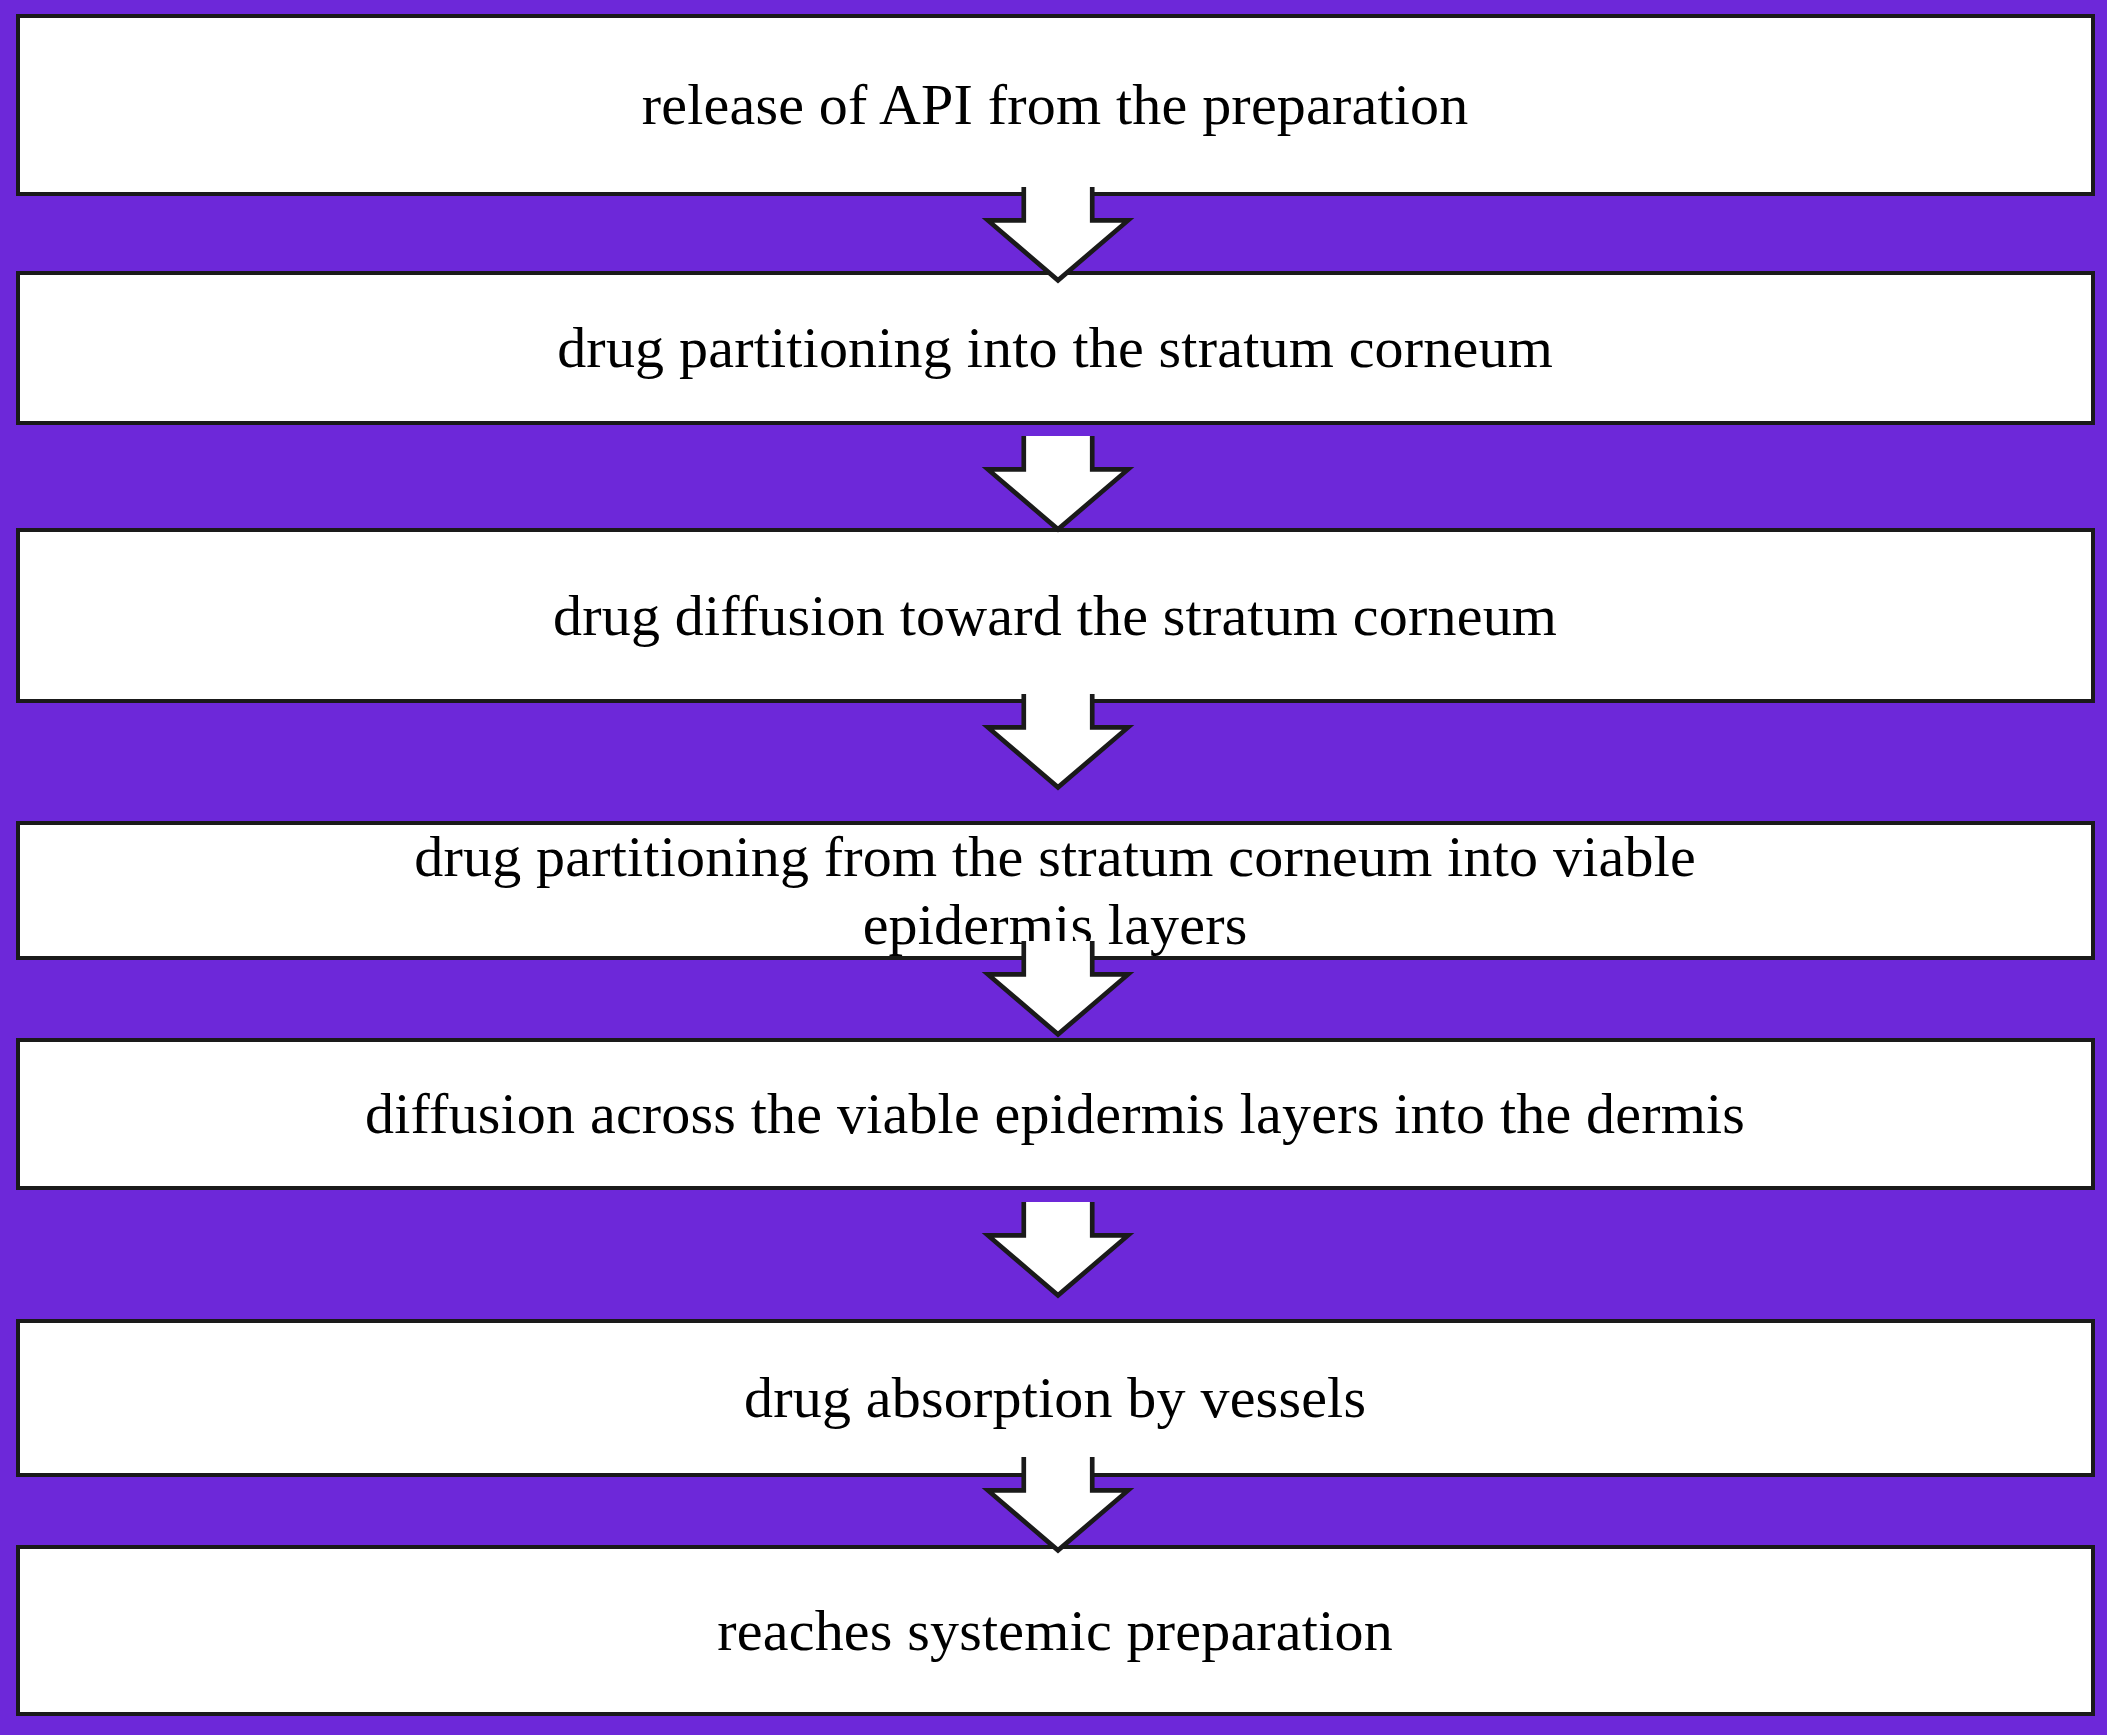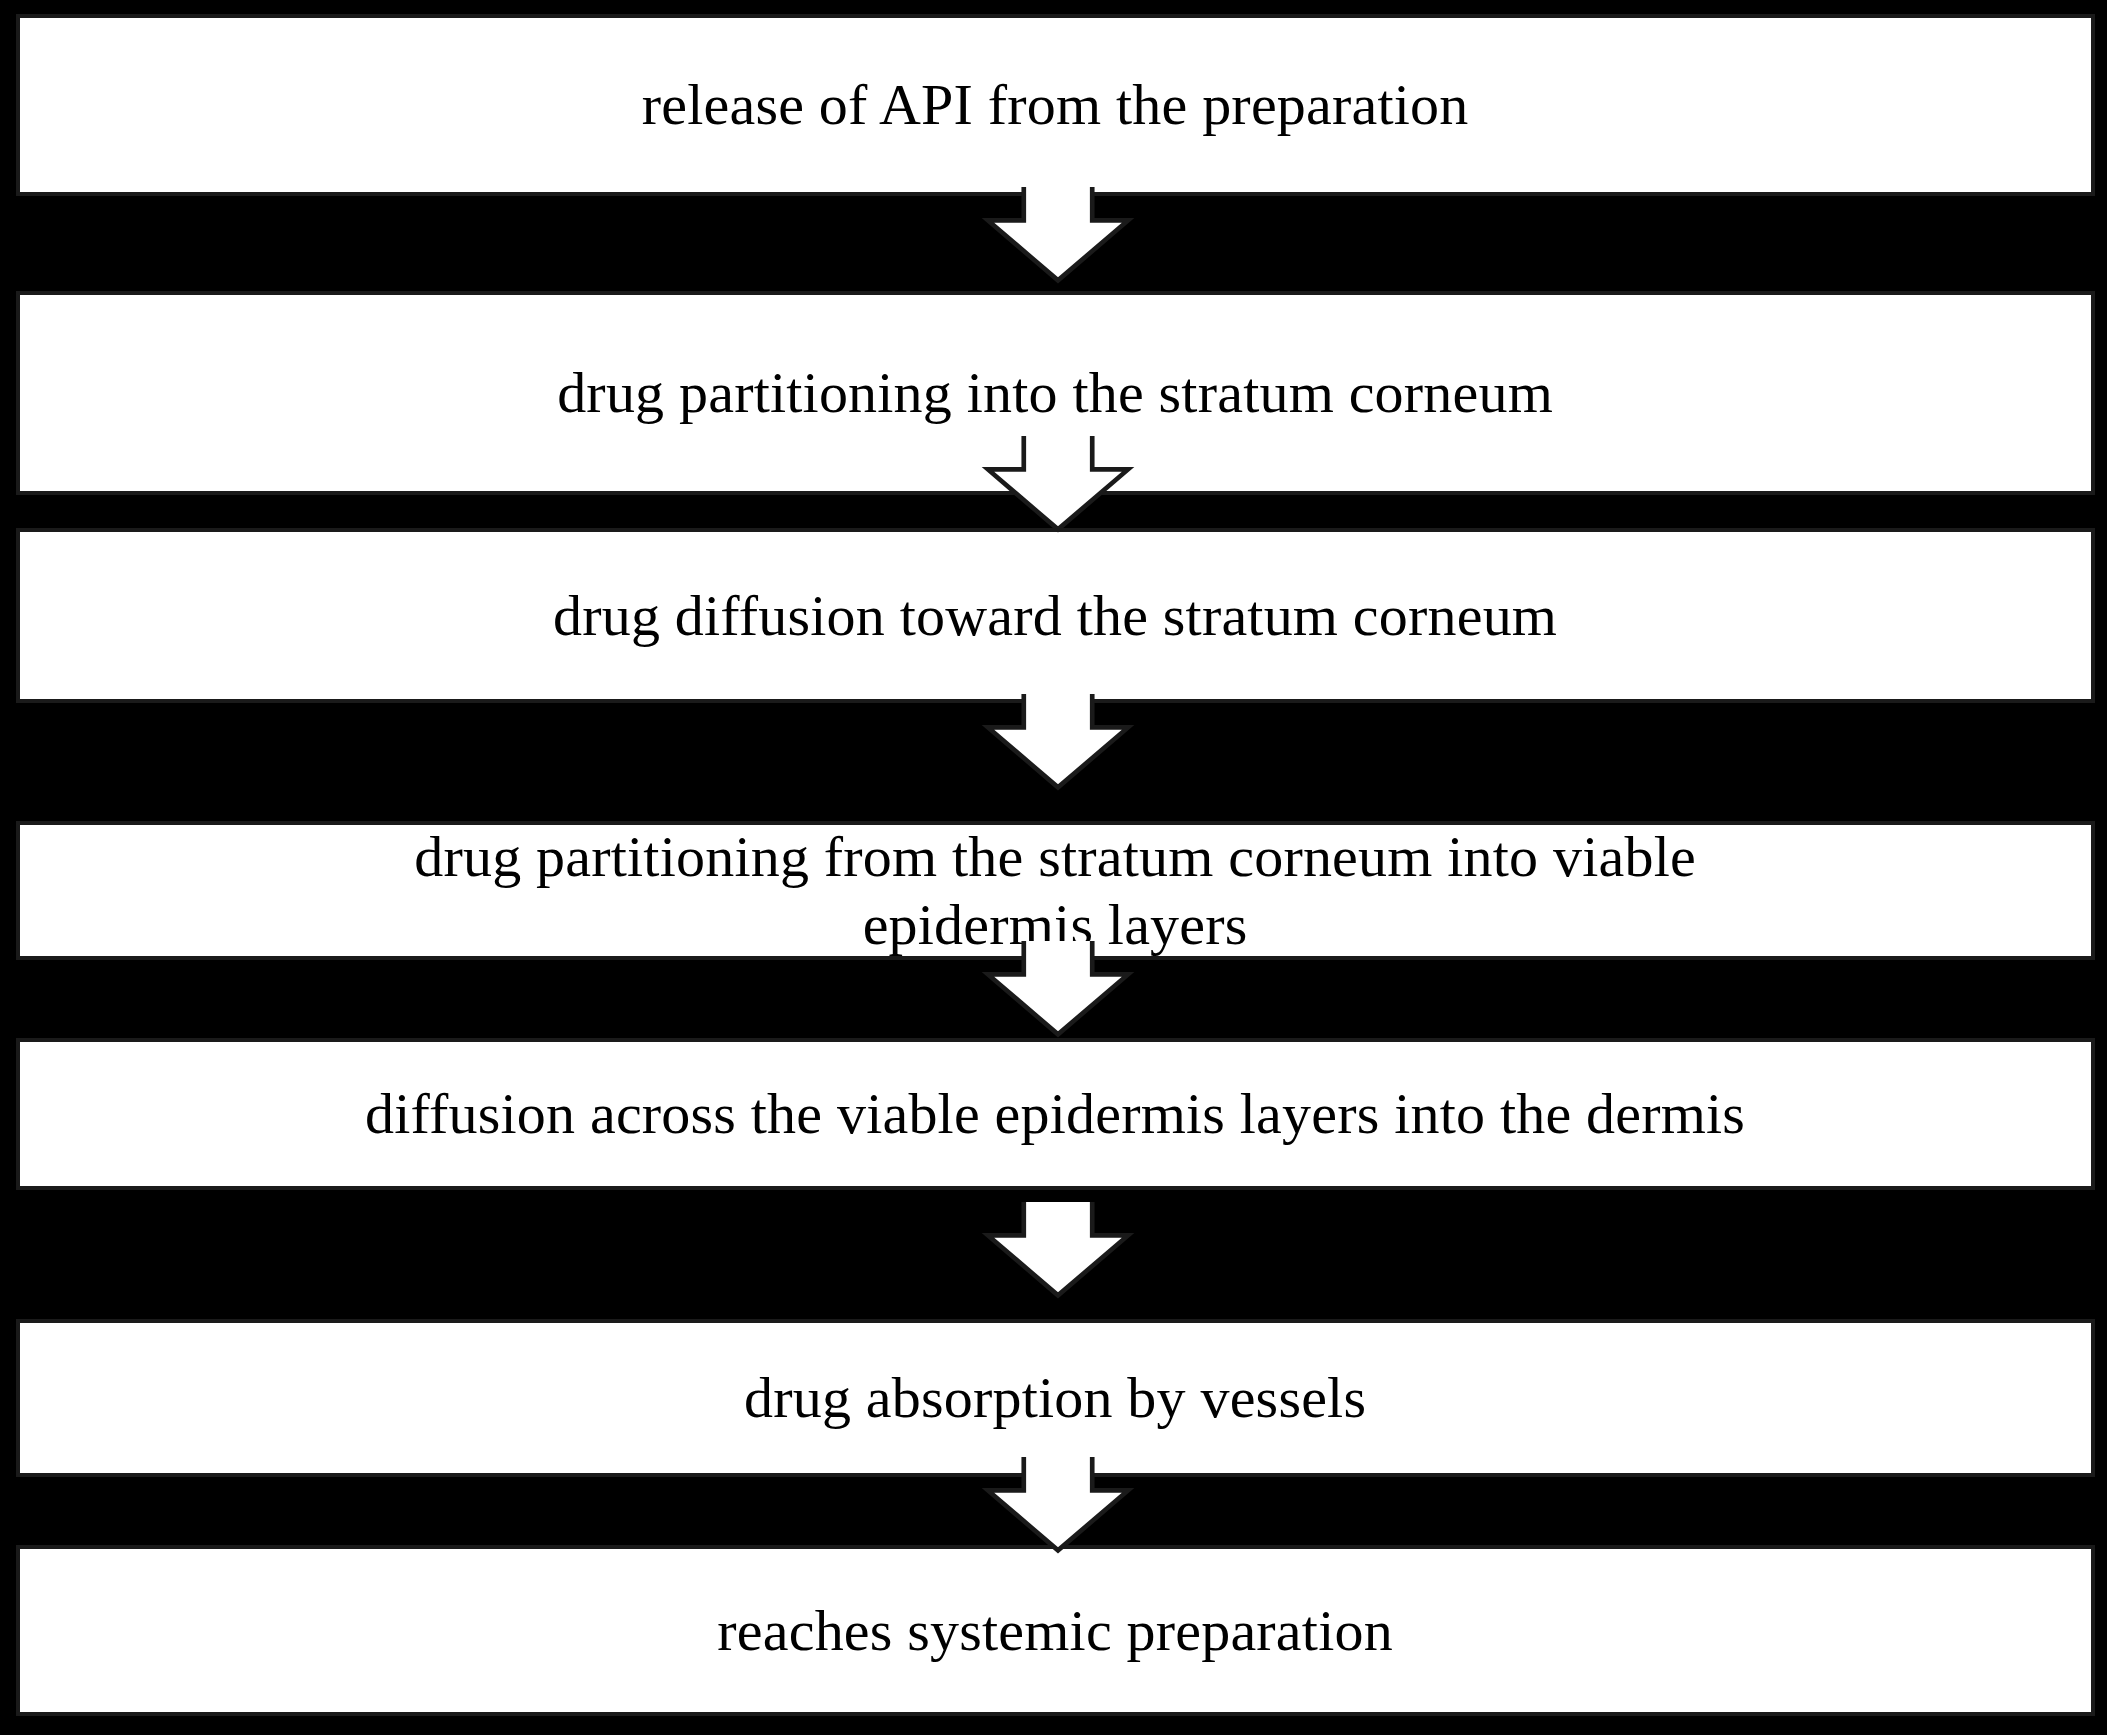--- a/index.html
+++ b/index.html
@@ -8,21 +8,21 @@
     padding: 0;
     background: #ffffff;
   }
   body {
     font-family: "Liberation Serif", "DejaVu Serif", serif;
   }
   #canvas {
     position: relative;
     width: 2108px;
     height: 1735px;
-    background: #000000;
+    background: #6d28d9;
     overflow: hidden;
   }
   .flow-node {
     position: absolute;
     box-sizing: border-box;
     background: #ffffff;
     border: 4.7px solid #1a1a1a;
     display: flex;
     align-items: center;
     justify-content: center;
@@ -63,21 +63,21 @@
   <div class="flow-node" style="left:15.6px; top:14px; width:2079px; height:182px;">
     <span class="flow-node-label">release of API from the preparation</span>
   </div>
 
   <div class="flow-connector" style="left:983px; top:187px; width:150px; height:98px;">
     <svg width="150" height="98" viewBox="0 0 192 126">
       <path class="arrow-shape" d="M 52 0 L 52 43 L 6 43 L 96 120 L 186 43 L 140 43 L 140 0"></path>
     </svg>
   </div>
 
-  <div class="flow-node" style="left:15.6px; top:271px; width:2079px; height:204px;margin-top:20px;">
+  <div class="flow-node" style="left:15.6px; top:271px; width:2079px; height:154px;">
     <span class="flow-node-label">drug partitioning into the stratum corneum</span>
   </div>
 
   <div class="flow-connector" style="left:983px; top:436px; width:150px; height:98px;">
     <svg width="150" height="98" viewBox="0 0 192 126">
       <path class="arrow-shape" d="M 52 0 L 52 43 L 6 43 L 96 120 L 186 43 L 140 43 L 140 0"></path>
     </svg>
   </div>
 
   <div class="flow-node" style="left:15.6px; top:528px; width:2079px; height:175px;">

